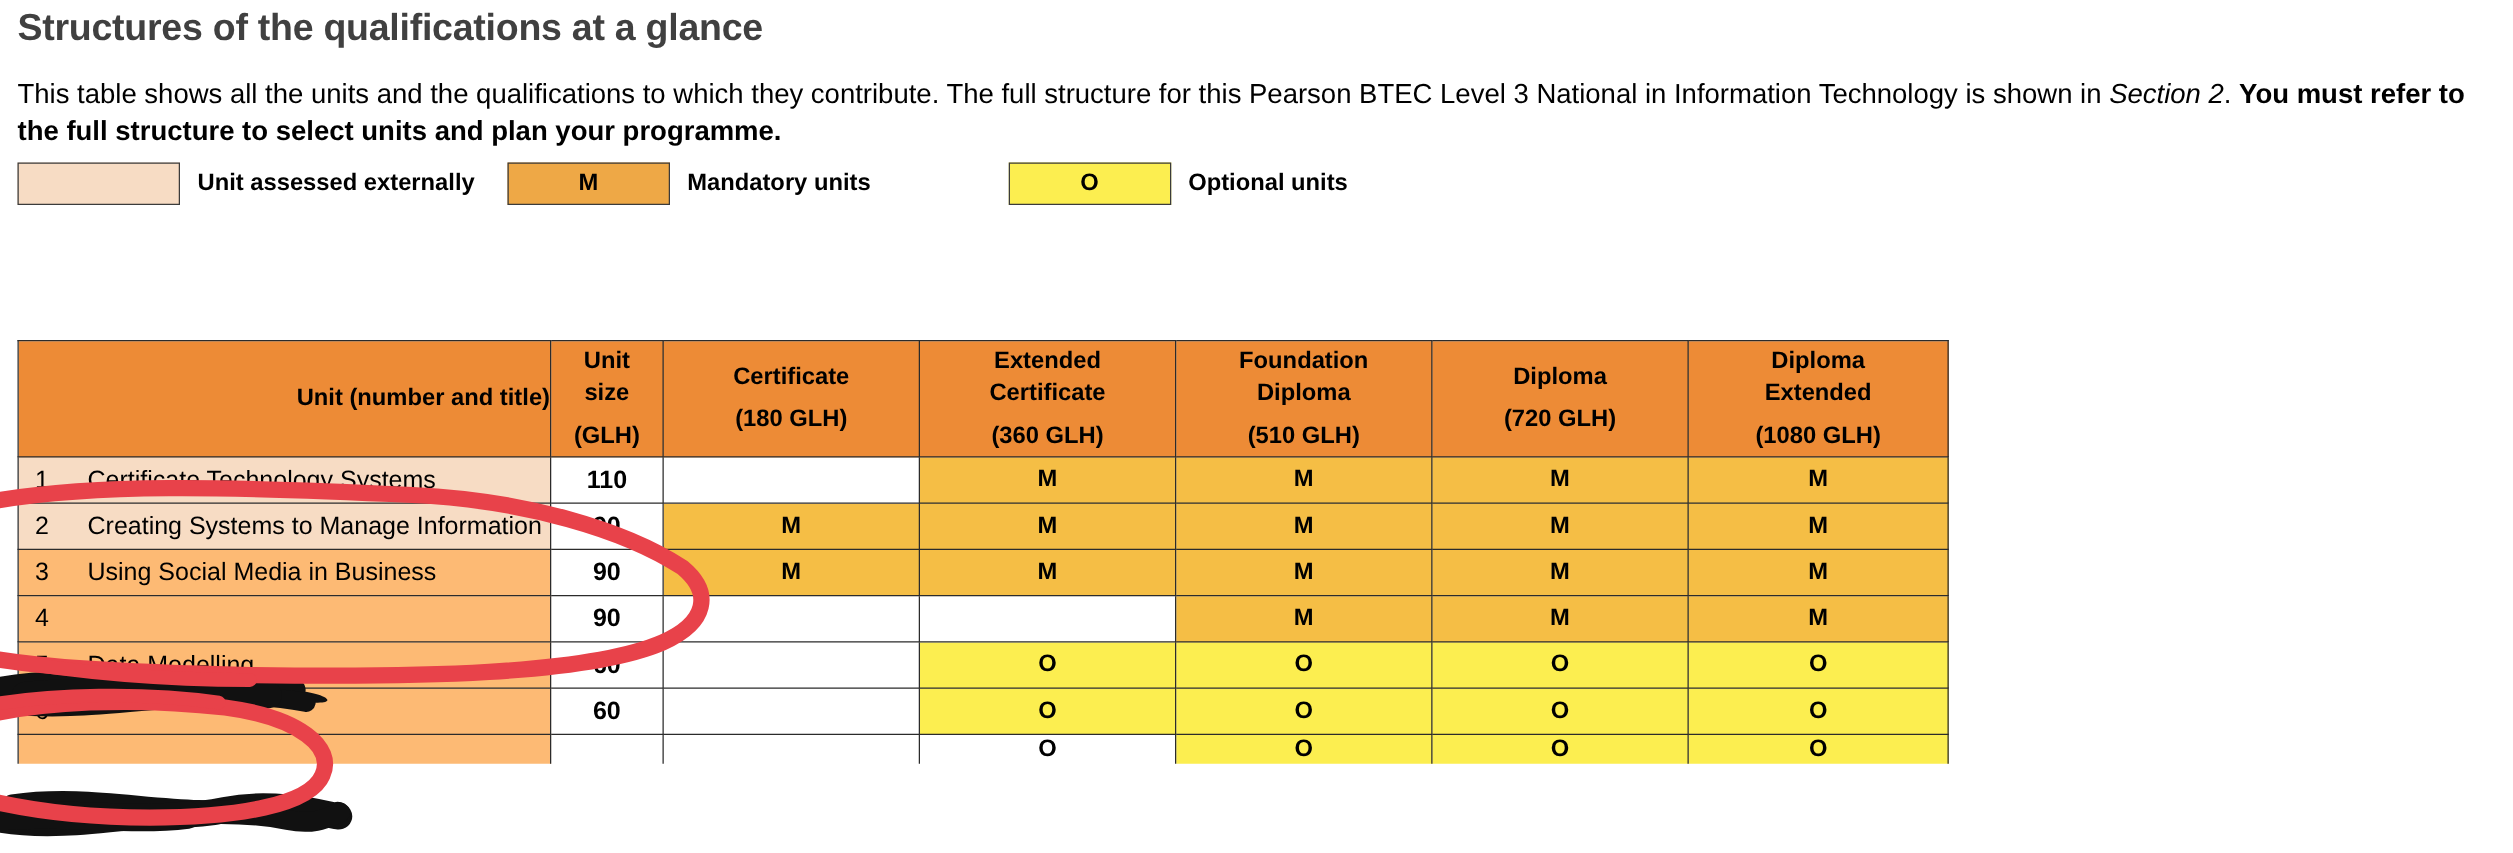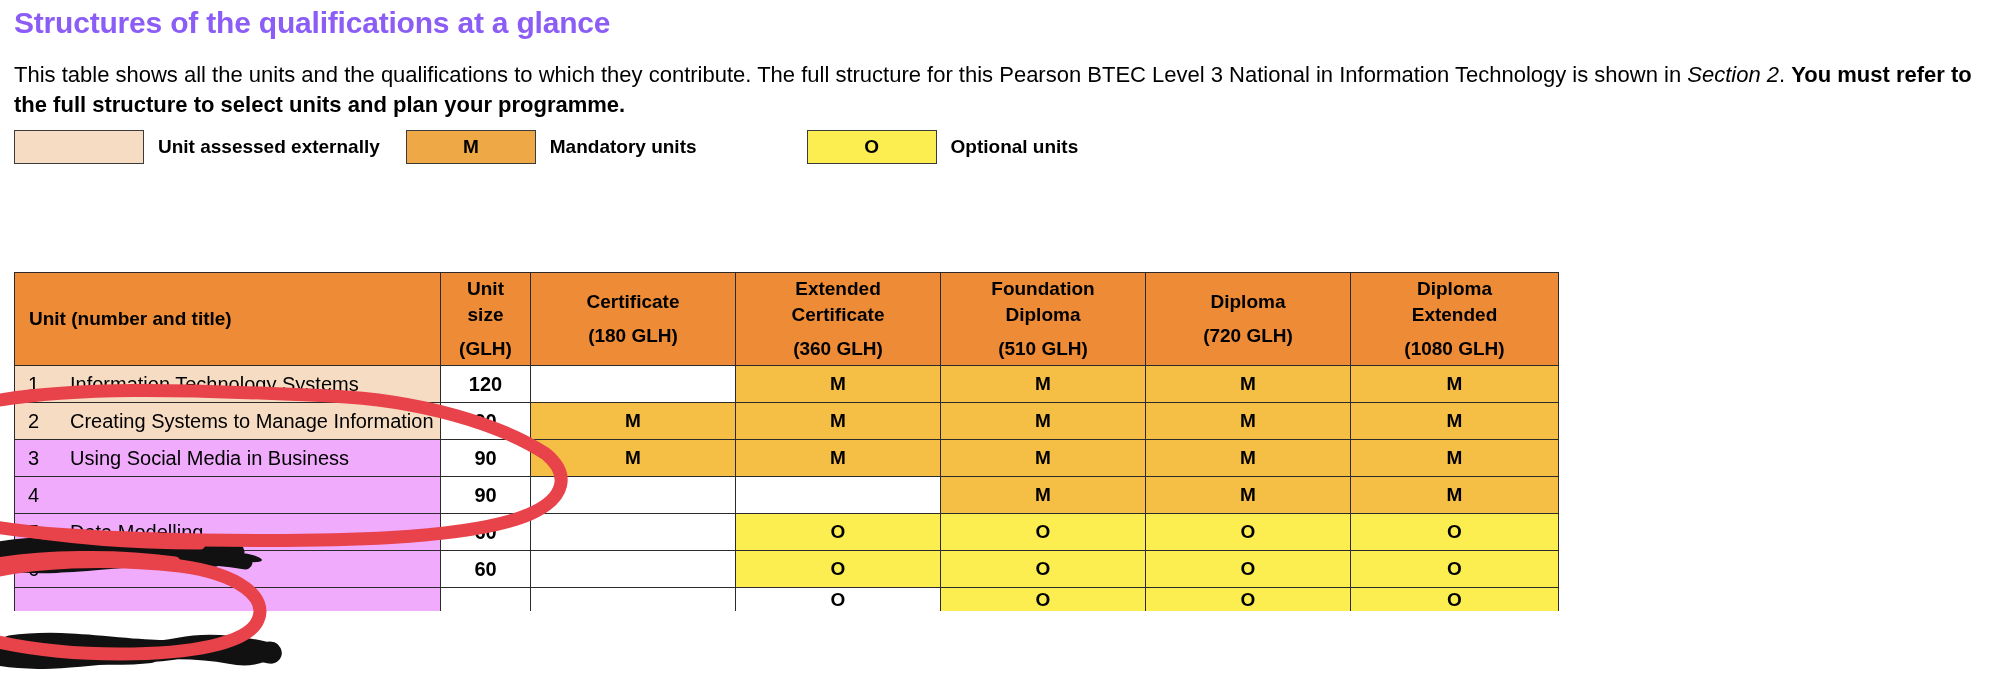--- a/index.html
+++ b/index.html
@@ -10,21 +10,21 @@
   body {
     width: 2010px; height: 682px;
     font-family: "Liberation Sans", sans-serif;
     color: #000000;
     overflow: hidden;
     position: relative;
   }
   .page { position: relative; width: 2010px; height: 682px; padding: 0 14px; }
 
   .page-title {
-    color: #8b5cf6;
+    color: #404040;
     font-size: 30px;
     font-weight: bold;
     letter-spacing: -0.2px;
     margin: 6px 0 0 0;
     line-height: 34px;
   }
 
   .intro {
     font-size: 22px;
     line-height: 30px;
@@ -86,33 +86,33 @@
   .qtable col.c-dipx  { width: 208px; }
 
   thead th {
     background: #ED8B36;
     height: 93px;
     font-size: 19px;
     font-weight: bold;
     vertical-align: middle;
     line-height: 26px;
   }
-  th.h-unit { text-align: left; padding-left: 14px; }
+  th.h-unit { text-align: right; padding-left: 14px; }
   th.h-stack { text-align: center; }
   th.h-stack .l1 { display:block; }
   th.h-stack .l2 { display:block; }
   th.h-stack .glh { display:block; margin-top: 8px; }
 
   tbody tr { height: 37px; }
   td.unit-cell {
     text-align: left;
     font-size: 20px;
     padding-left: 13px;
     white-space: nowrap;
-    background: #f0abfc;
+    background: #fdba74;
   }
   td.unit-cell .num { display:inline-block; width: 42px; }
   td.size-cell {
     text-align: center;
     font-size: 20px;
     font-weight: bold;
     background: #ffffff;
   }
   td.mark-cell {
     text-align: center;
@@ -196,22 +196,22 @@
         </th>
         <th class="h-stack">
           <span class="l1">Diploma</span>
           <span class="l2">Extended</span>
           <span class="glh">(1080 GLH)</span>
         </th>
       </tr>
     </thead>
     <tbody id="tbody">
         <tr class="ext">
-          <td class="unit-cell"><span class="num">1</span><span>Information Technology Systems</span></td>
-          <td class="size-cell">120</td>
+          <td class="unit-cell"><span class="num">1</span><span>Certificate Technology Systems</span></td>
+          <td class="size-cell">110</td>
           <td class="mark-cell blank"></td>
           <td class="mark-cell m">M</td>
           <td class="mark-cell m">M</td>
           <td class="mark-cell m">M</td>
           <td class="mark-cell m">M</td>
         </tr>
         <tr class="ext">
           <td class="unit-cell"><span class="num">2</span><span>Creating Systems to Manage Information</span></td>
           <td class="size-cell">90</td>
           <td class="mark-cell m">M</td>

